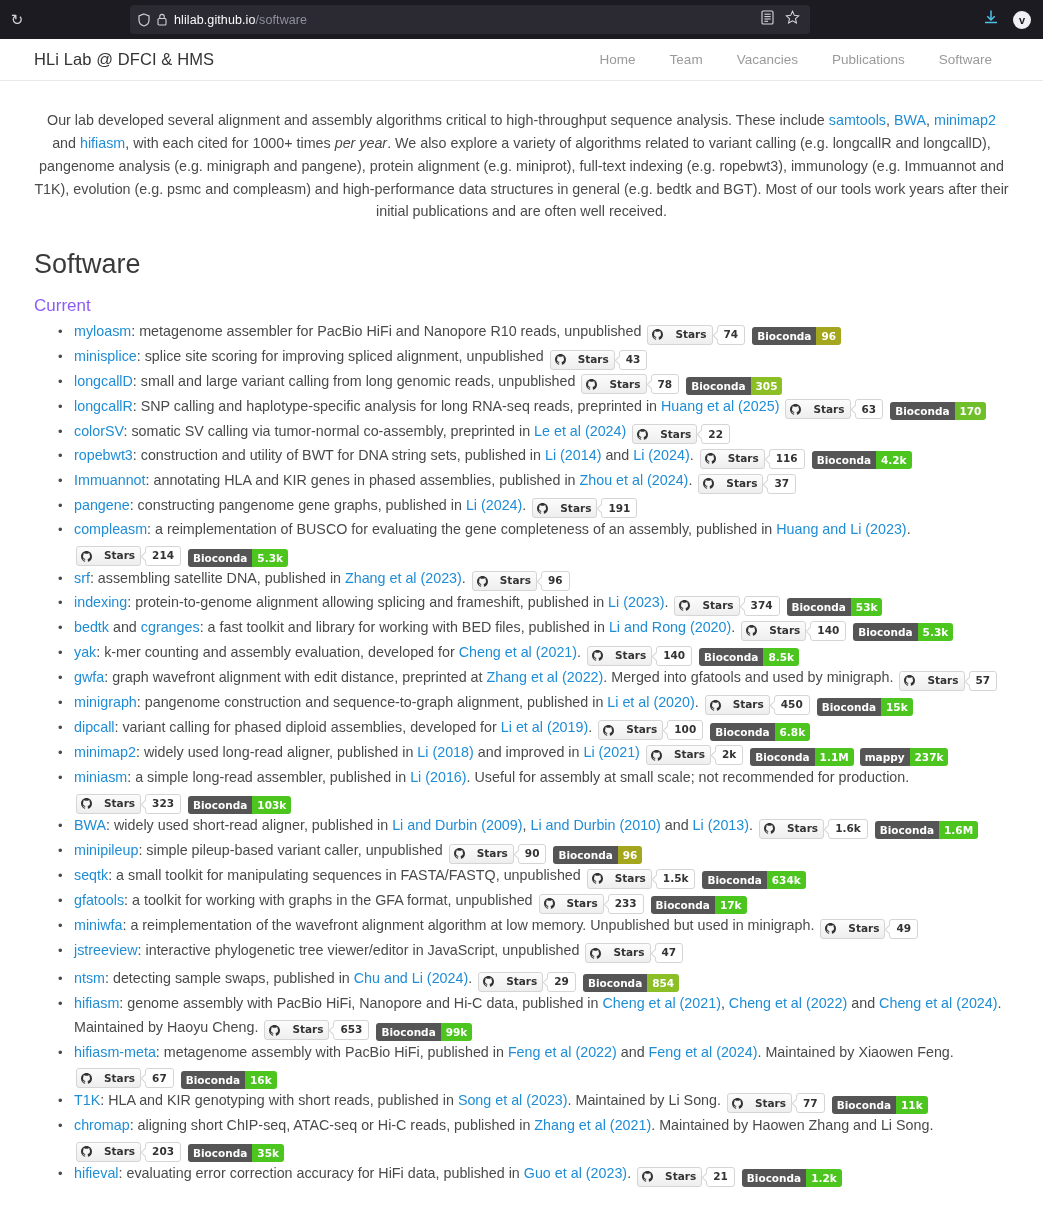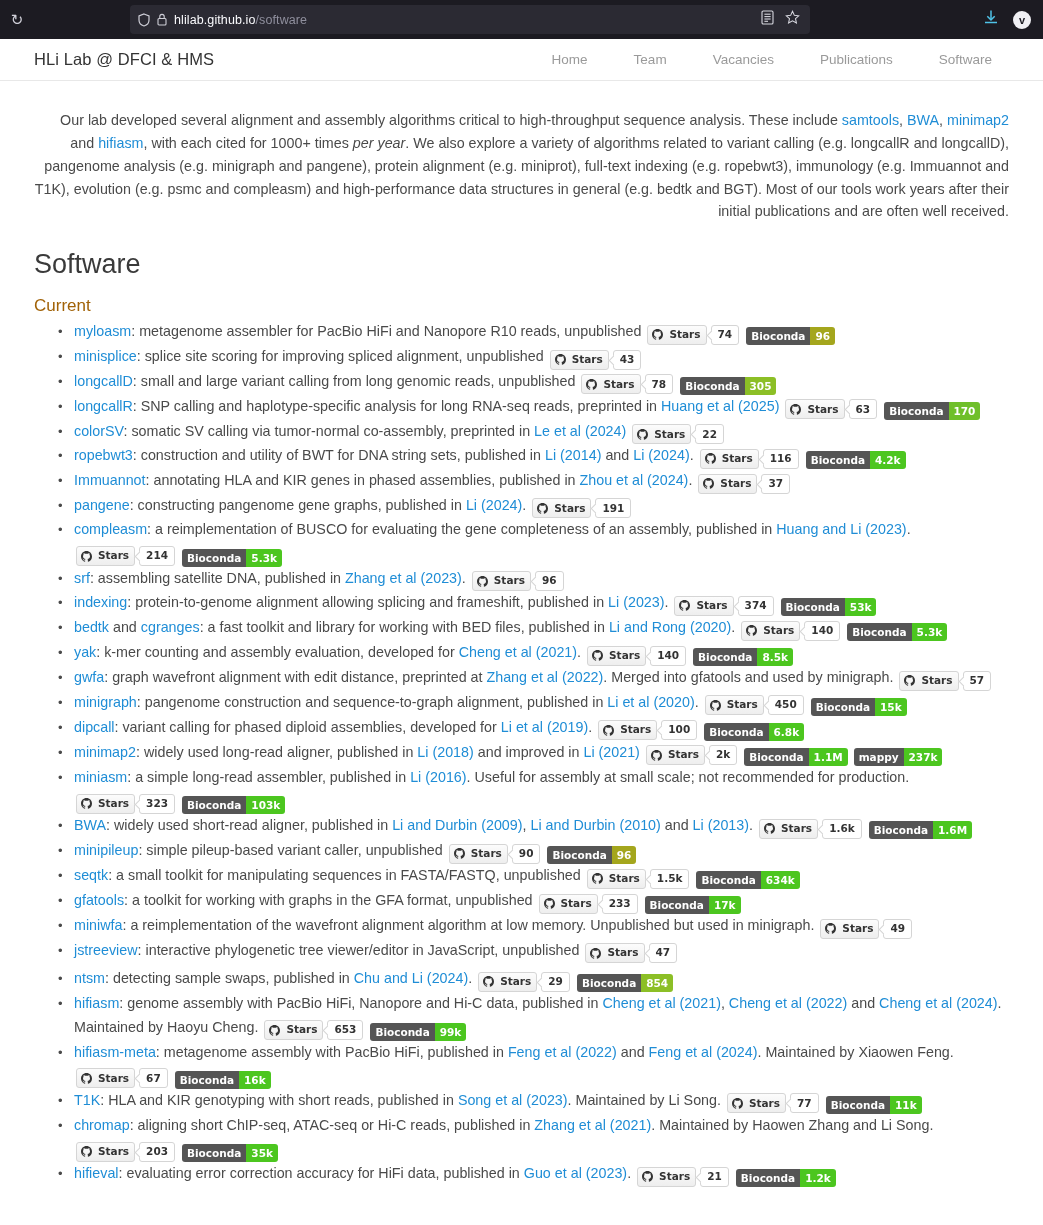--- a/index.html
+++ b/index.html
@@ -34,41 +34,41 @@
     background:#f0f0f4; color:#1c1b22; font-size:11px; font-weight:bold;
     display:flex; align-items:center; justify-content:center;
   }
 
   
   #site-header{
     height:42px; background:#ffffff; border-bottom:1px solid #e8e8e8;
     display:flex; align-items:center; padding:0 34px;
   }
   #site-title{ font-size:16.5px; color:#333; font-weight:400; letter-spacing:.1px; }
-  #site-nav{ margin-left:auto; display:flex; align-items:center; gap:12px; }
+  #site-nav{ margin-left:auto; display:flex; align-items:center; gap:0px; }
   #site-nav a{
     color:#9a9a9a; text-decoration:none; font-size:13.5px; padding:0 17px;
   }
   #site-nav a.active{ color:#9a9a9a; }
 
   
   #content{ padding:14px 34px 0 34px; }
   .intro{
     font-size:14.3px; line-height:22.8px; color:#4a4a4a;
-    max-width:980px; text-align:right;
+    max-width:980px; text-align:center;
   }
   a.lnk{ color:#1f8dd6; text-decoration:none; }
   .intro i{ font-style:italic; }
 
   h2.page-h2{
     font-size:27px; font-weight:400; color:#3a3a3a;
     margin:26px 0 6px 0; letter-spacing:0px;
   }
   h3.page-h3{
-    font-size:17px; font-weight:400; color:#a16207;
+    font-size:17px; font-weight:400; color:#8b5cf6;
     margin:16px 0 4px 0;
   }
 
   ul.sw-list{ margin:4px 0 0 0; padding-left:40px; list-style:none; }
   ul.sw-list > li{
     font-size:14.3px; line-height:23.4px; color:#4a4a4a;
     position:relative; padding-left:0px; margin:0;
   }
   ul.sw-list > li:before{
     content:"•"; position:absolute; left:-16px; top:0; color:#4a4a4a; font-size:13px;
@@ -85,21 +85,21 @@
   .badge span{ display:inline-block; padding:0 5px; }
 
   
   .badge-social{
     display:inline-flex; align-items:center; vertical-align:-4px;
     height:20px; margin:0 2px; white-space:nowrap;
     font-family:"DejaVu Sans", sans-serif;
     font-size:10.5px; font-weight:bold;
   }
   .social-left{
-    display:inline-flex; align-items:center; gap:6px;
+    display:inline-flex; align-items:center; gap:12px;
     height:20px; padding:0 5px 0 4px;
     background:linear-gradient(#fcfcfc,#eeeeee);
     border:1px solid #d5d5d5; border-radius:3px;
     color:#333;
   }
   .social-right{
     display:inline-flex; align-items:center; height:20px; padding:0 6px;
     background:#fff; border:1px solid #d5d5d5; border-radius:3px;
     color:#333; margin-left:4px; position:relative;text-align:right;
   }

